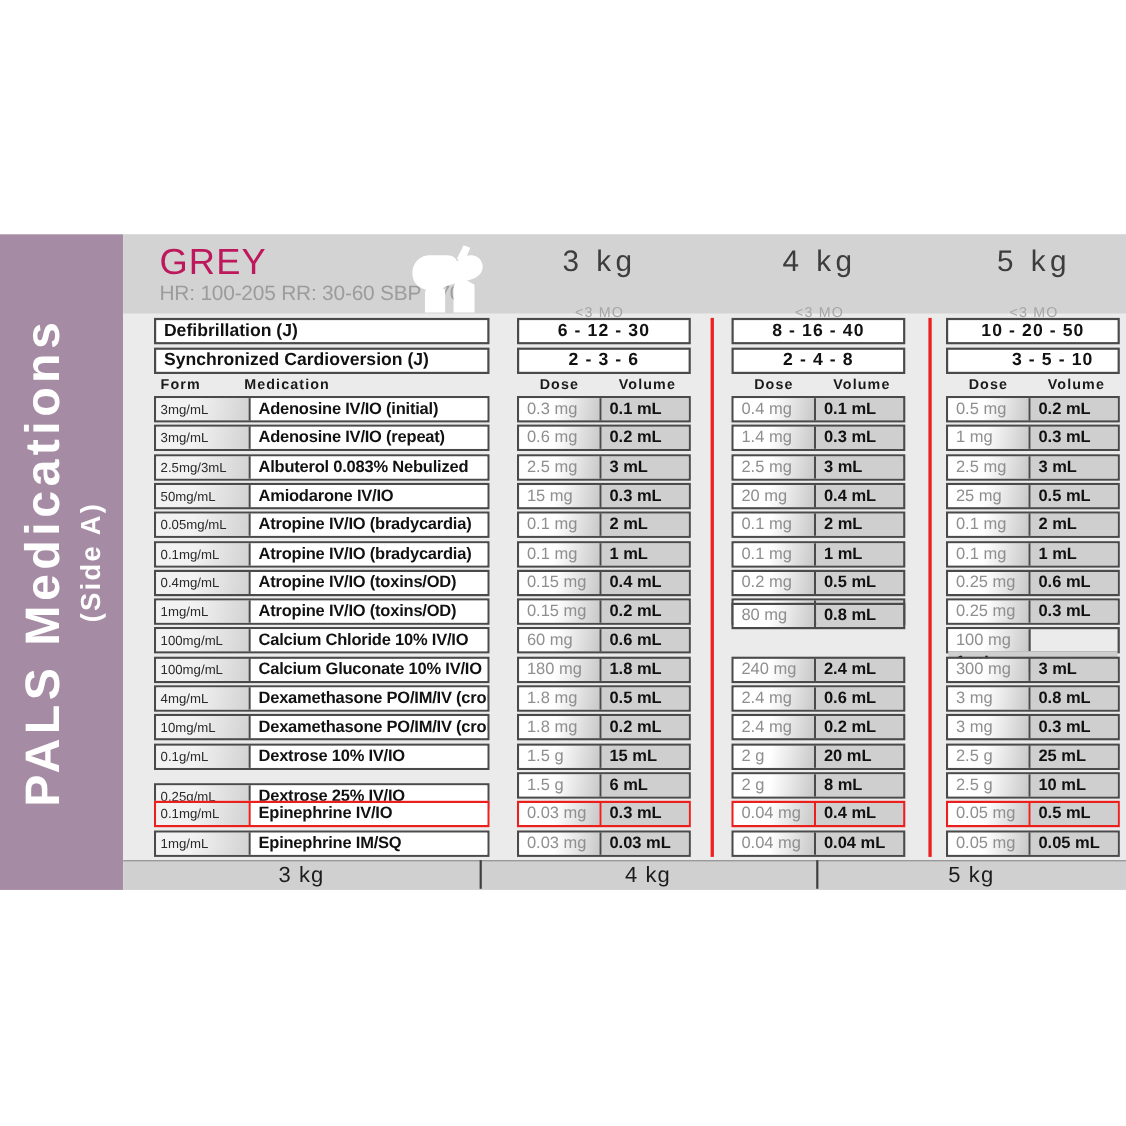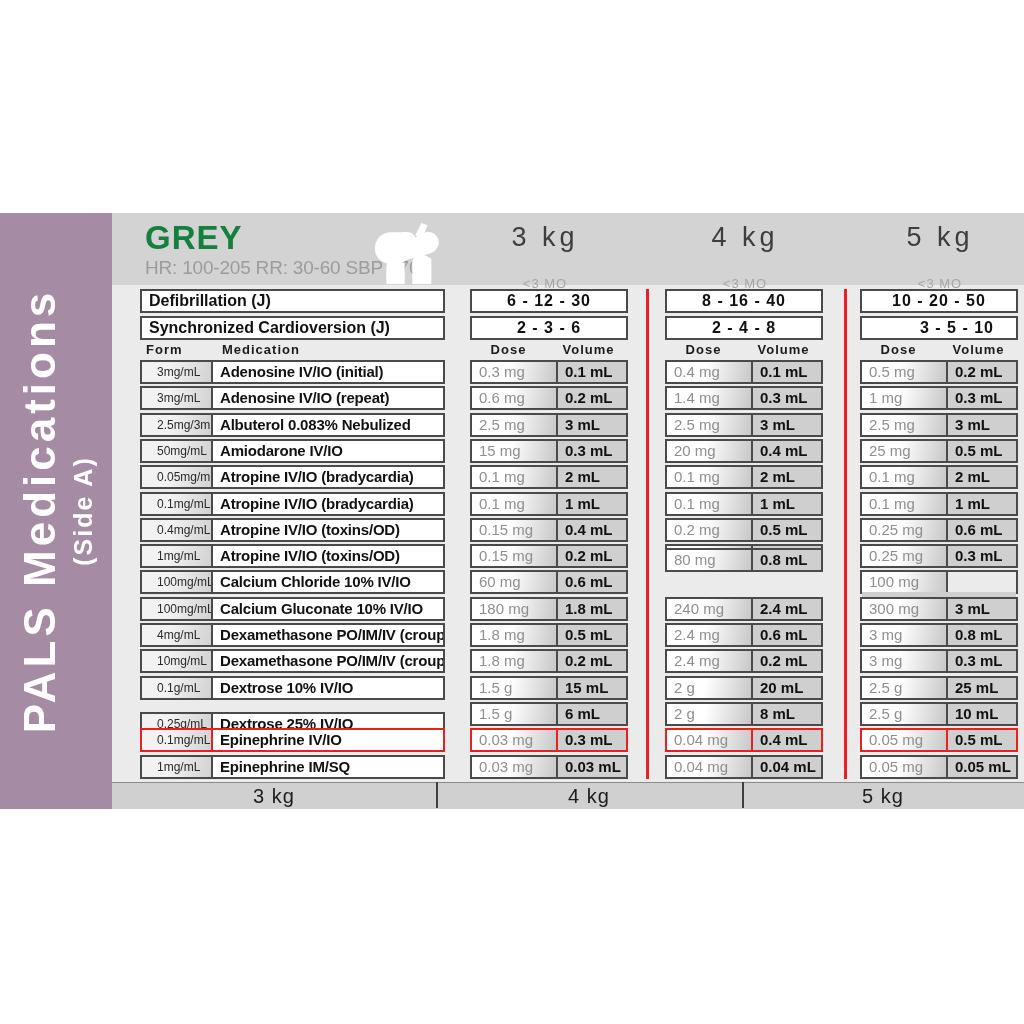--- a/index.html
+++ b/index.html
@@ -12,21 +12,21 @@
     transform-origin:0 0; transform:rotate(-90deg) translateX(-596px);
     display:flex; flex-direction:column; align-items:center; justify-content:center; gap:4px; }
   .sb-title { color:#fff; font-size:44px; font-weight:bold; letter-spacing:4px; white-space:nowrap; }
   .sb-sub   { color:#fff; font-size:25px; font-weight:bold; letter-spacing:2px; white-space:nowrap; }
 
   
   #content-bg { position:absolute; left:112px; top:213px; width:912px; height:596px; background:#ebebeb; }
   #header-band { position:absolute; left:112px; top:213px; width:912px; height:72px; background:#d3d3d3; }
   #footer-band { position:absolute; left:112px; top:782px; width:912px; height:27px; background:#d0d0d0; border-top:1px solid #8a8a8a; }
 
-  #grey-title { position:absolute; left:145px; top:219px; font-size:33px; font-weight:bold; color:#15803d; letter-spacing:1px; }
+  #grey-title { position:absolute; left:145px; top:219px; font-size:33px; font-weight:normal; color:#be185d; letter-spacing:1px; }
   #vitals { position:absolute; left:145px; top:257px; font-size:19px; color:#9c9c9c; letter-spacing:-0.2px; }
 
   #baby-icon { position:absolute; left:368px; top:219px; width:84px; height:66px; }
 
   .wt-block { position:absolute; top:222px; width:170px; text-align:center; }
   .wt-label { font-size:27px; color:#3d3d3d; letter-spacing:4px; }
   .wt-age   { font-size:13px; color:#a6a6a6; letter-spacing:1px; margin-top:23px; }
 
   .redline { position:absolute; top:289px; width:3px; height:490px; background:#ed1f1f; }
 
@@ -34,28 +34,28 @@
           font-size:16px; font-weight:bold; color:#111; line-height:20px; }
   .wbox.label { padding-left:7px; }
   .wbox.val   { text-align:center; letter-spacing:1px; }
 
   .colhead { position:absolute; top:342px; font-size:13px; font-weight:bold; color:#1a1a1a; letter-spacing:1px; }
   .colhead.center { text-align:center; }
 
   
   .med-box { position:absolute; left:140px; width:305px; height:24px; display:flex;
              border:2px solid #4a4a4a; background:#fff; }
-  .form-cell { width:71px; flex:none; border-right:2px solid #4a4a4a;
+  .form-cell { width:86px; flex:none; border-right:2px solid #4a4a4a;
                background:linear-gradient(100deg,#f2f2f2 40%,#d2d2d2);
-               font-size:12px; color:#2a2a2a; line-height:20px; padding-left:15px; white-space:nowrap; overflow:hidden; }
+               font-size:12px; color:#2a2a2a; line-height:20px; padding-left:4px; white-space:nowrap; overflow:hidden; }
   .med-cell { flex:1; background:#fff; font-size:15px; font-weight:bold; color:#111;
               line-height:20px; padding-left:7px; white-space:nowrap; overflow:hidden; letter-spacing:-0.2px; }
   .dose-box { position:absolute; width:158px; height:24px; display:flex;
               border:2px solid #4a4a4a; }
-  .dose-cell { width:86px; flex:none; border-right:2px solid #4a4a4a;
+  .dose-cell { width:75px; flex:none; border-right:2px solid #4a4a4a;
                background:linear-gradient(100deg,#ffffff 45%,#c8c8c8);
                font-size:15px; color:#8f8f8f; line-height:20px; padding-left:7px; white-space:nowrap; }
   .vol-cell { flex:1; background:#cfcfcf; font-size:15px; font-weight:bold; color:#111;
               line-height:20px; padding-left:7px; white-space:nowrap; }
   .hl { border-color:#e9201d !important; }
   .hl > .form-cell, .hl > .dose-cell { border-right-color:#e9201d !important; }
 
   .ft-div { position:absolute; top:782px; width:2px; height:26px; background:#3f3f3f; }
   .ft-label { position:absolute; top:785px; font-size:20px; color:#1c1c1c; letter-spacing:1px; text-align:center; width:120px; }
 </style>

